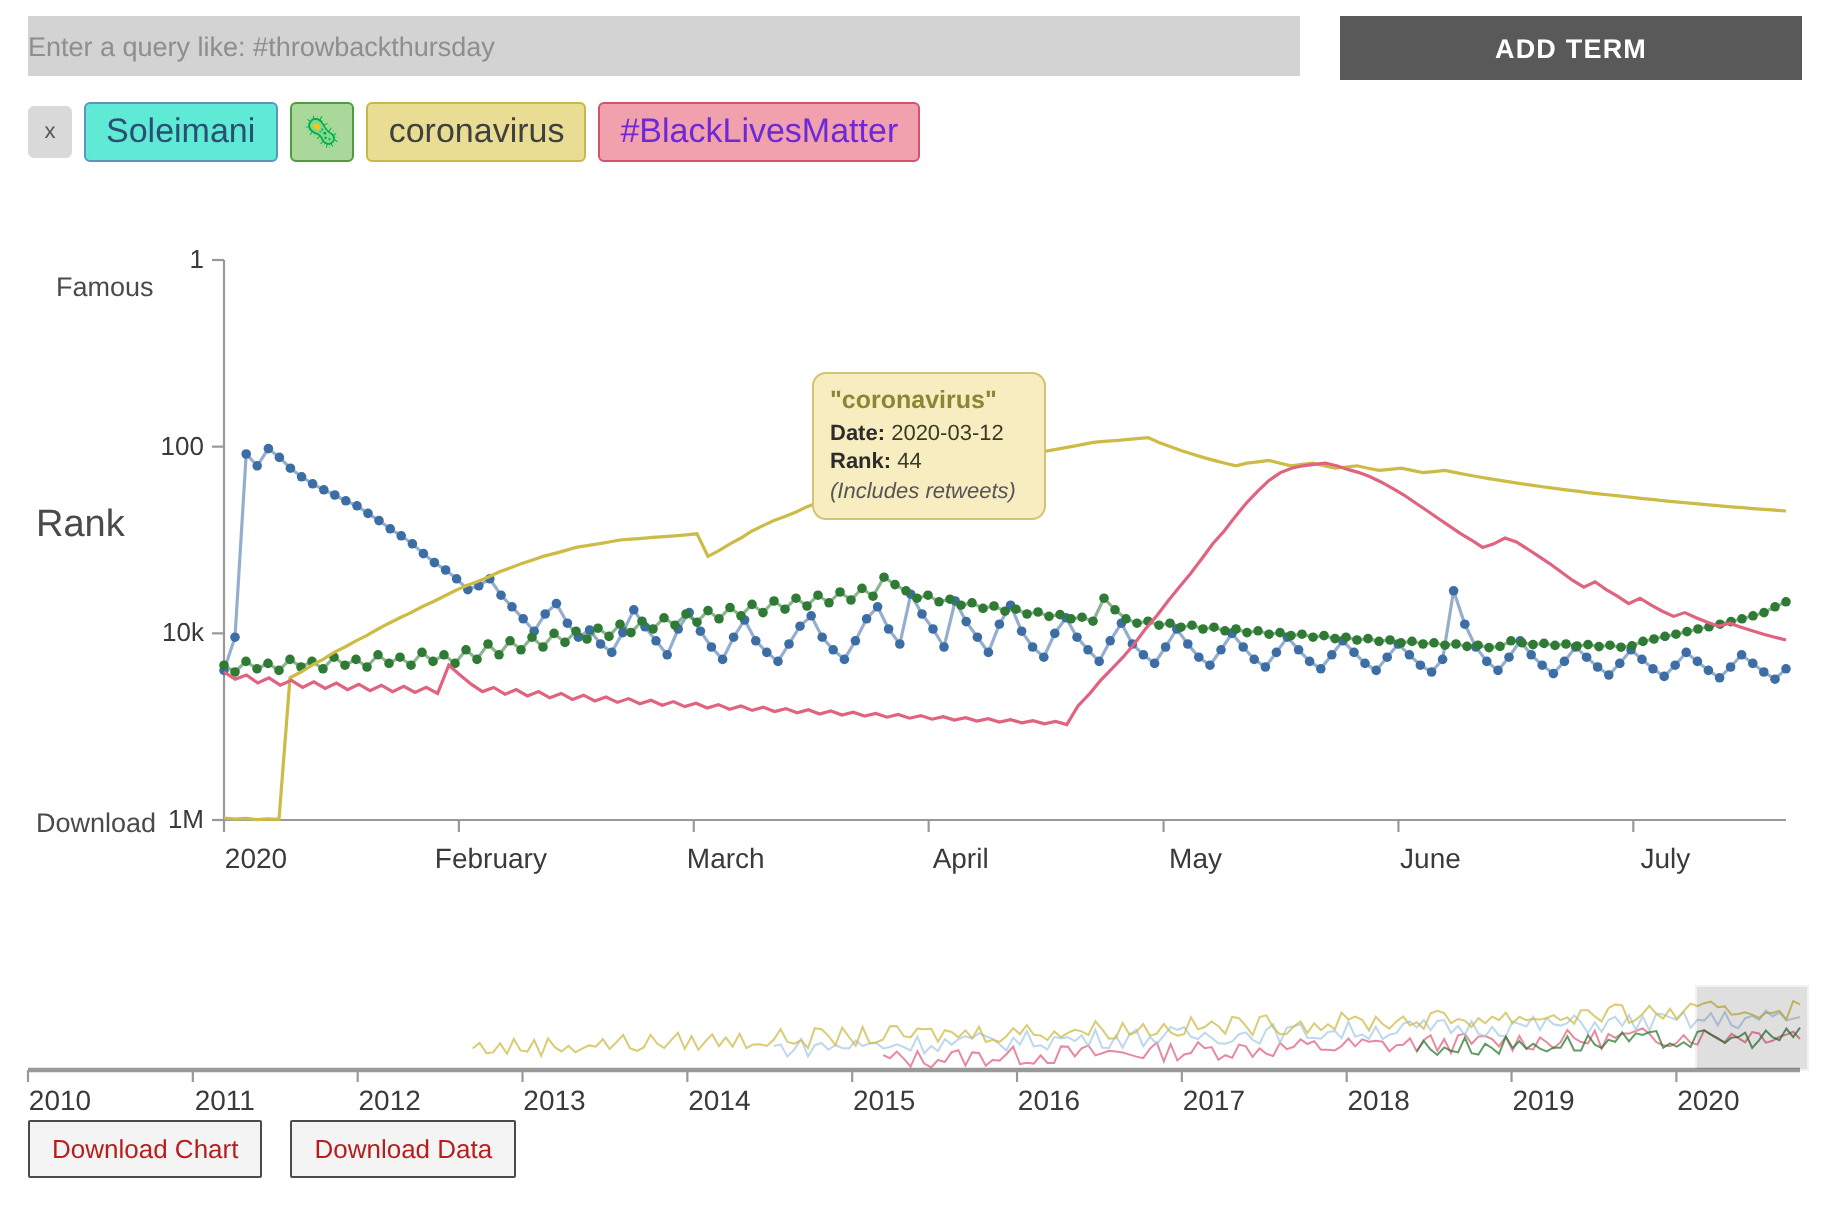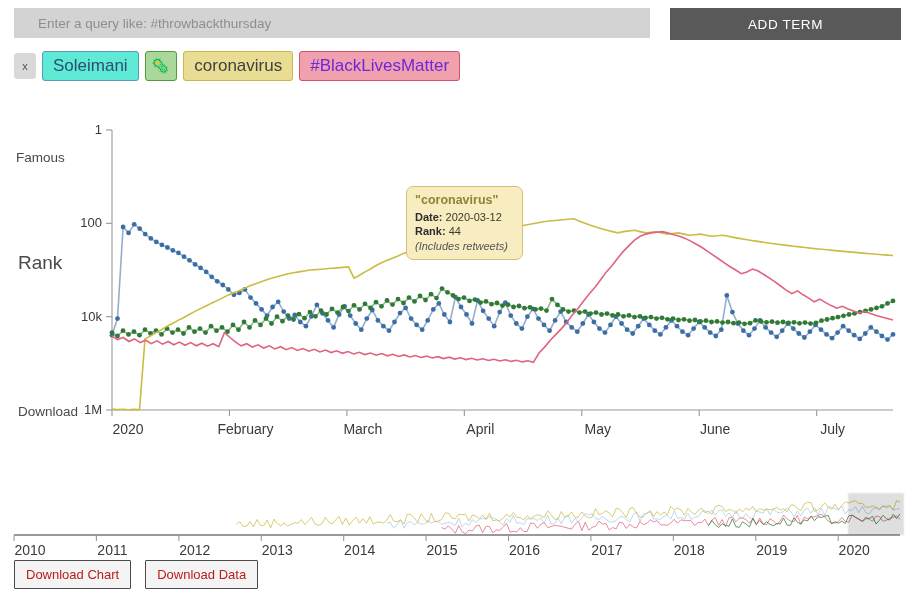--- a/index.html
+++ b/index.html
@@ -12,28 +12,28 @@
     position:relative;
   }
   
   .query-row{
     position:absolute;left:14px;top:8px;width:887px;height:30px;
   }
   .query-input{
     position:absolute;left:0;top:0;width:636px;height:30px;
     background:#d3d3d3;border:none;outline:none;
     font-family:"Liberation Sans", sans-serif;font-size:13.5px;
-    color:#555;padding:0 24px;box-sizing:border-box;
+    color:#555;padding:0 0;box-sizing:border-box;
   }
   .query-input::placeholder{color:#8e8e8e;opacity:1;}
   .add-term-btn{
     position:absolute;left:656px;top:0;width:231px;height:32px;
     background:#595959;border:none;color:#fff;
     font-family:"Liberation Sans", sans-serif;
-    font-size:13.5px;font-weight:normal;letter-spacing:.6px;
+    font-size:13.5px;font-weight:bold;letter-spacing:.6px;
     cursor:pointer;
   }
   
   .chips{
     position:absolute;left:14px;top:50px;height:32px;
     display:flex;align-items:center;gap:6px;
   }
   .chip{
     display:flex;align-items:center;justify-content:center;
     height:30px;box-sizing:border-box;
@@ -48,21 +48,21 @@
   .chip-blue{background:#5eead4;border-color:#5f93c0;color:#2b4f72;}
   .chip-green{background:#a9d89a;border-color:#4f9c3f;color:#1d5e16;font-size:15px;padding:0 6px;}
   .chip-yellow{background:#e8dd92;border-color:#c8b84a;color:#404040;}
   .chip-red{background:#f1a0ae;border-color:#d4536c;color:#6d28d9;text-align:right;}
 
   
   .chart-wrap{position:absolute;left:0;top:110px;width:915px;height:330px;}
   .ylabel-famous,.ylabel-obscure,.ylabel-rank{
     position:absolute;color:#4a4a4a;text-align:left;
   }
-  .ylabel-famous{left:16px;top:136px;font-size:13.5px;margin-top:14px;}
+  .ylabel-famous{left:28px;top:136px;font-size:13.5px;}
   .ylabel-rank{left:18px;top:252px;font-size:19px;}
   .ylabel-obscure{left:18px;top:404px;font-size:13.5px;}
 
   svg{display:block;}
   .tick-text{font-family:"Liberation Sans", sans-serif;font-size:13px;fill:#3a3a3a;}
   .tick-text-x{font-family:"Liberation Sans", sans-serif;font-size:14px;fill:#3a3a3a;}
   .axis-line{stroke:#999;stroke-width:1.1;fill:none;}
   .tick-mark{stroke:#999;stroke-width:1.1;}
   .series-line{fill:none;stroke-width:1.6;}
   .series-line-soft{fill:none;stroke-width:1.6;opacity:.55;}

